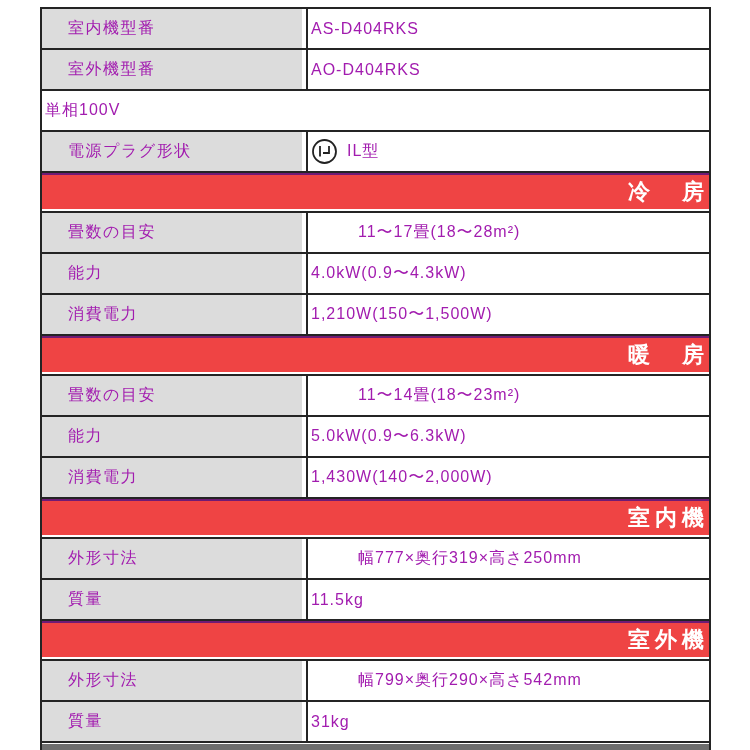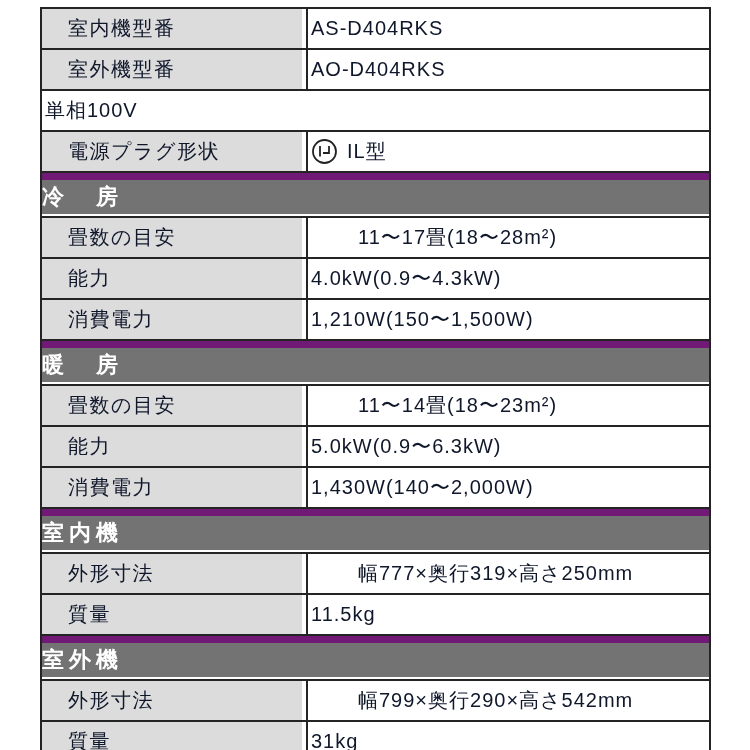--- a/index.html
+++ b/index.html
@@ -32,36 +32,36 @@
     height: 39px;
     border-bottom: 2px solid #242424;
     background: #ffffff;
   }
   .row.section + .row.data {
     border-top: 2px solid #242424;
     gap: 47px;
   }
   .row.section {
     height: 34px;
-    border-top: 7px solid #701a75;
+    border-top: 2px solid #701a75;
     border-bottom: 2px solid #ffffff;
-    background: #737373;
+    background: #ef4444;
     align-items: center;
-    justify-content: flex-start;
+    justify-content: flex-end;
     color: #ffffff;
     font-weight: bold;
     font-size: 22px;
     letter-spacing: 5px;
   }
   .cell {
     display: flex;
     align-items: center;
     box-sizing: border-box;
-    color: #0f172a;
-    font-size: 20px;
+    color: #a21caf;
+    font-size: 16px;
     white-space: nowrap;
     overflow: hidden;
   }
   .cell.label {
     width: 266px;
     flex: none;
     background: #dcdcdc;
     box-shadow: inset -4px 0 0 #ffffff;
     border-right: 2px solid #242424;
     padding-left: 26px;

